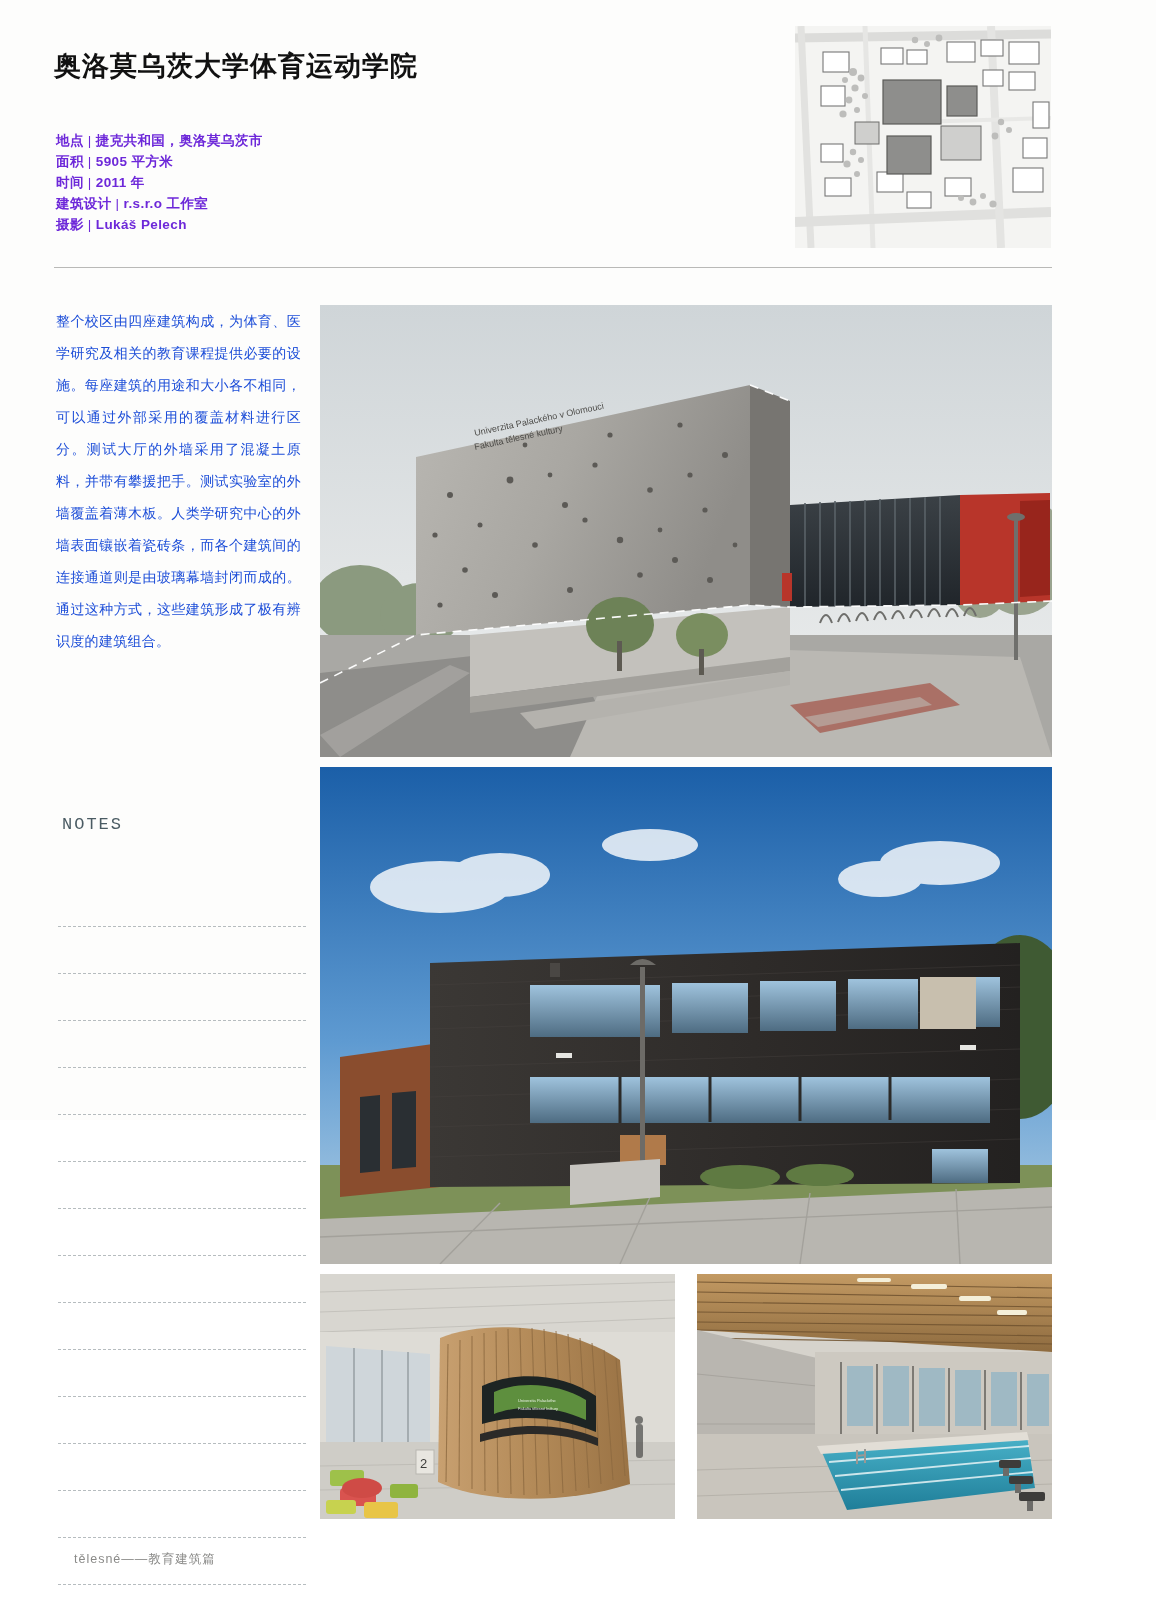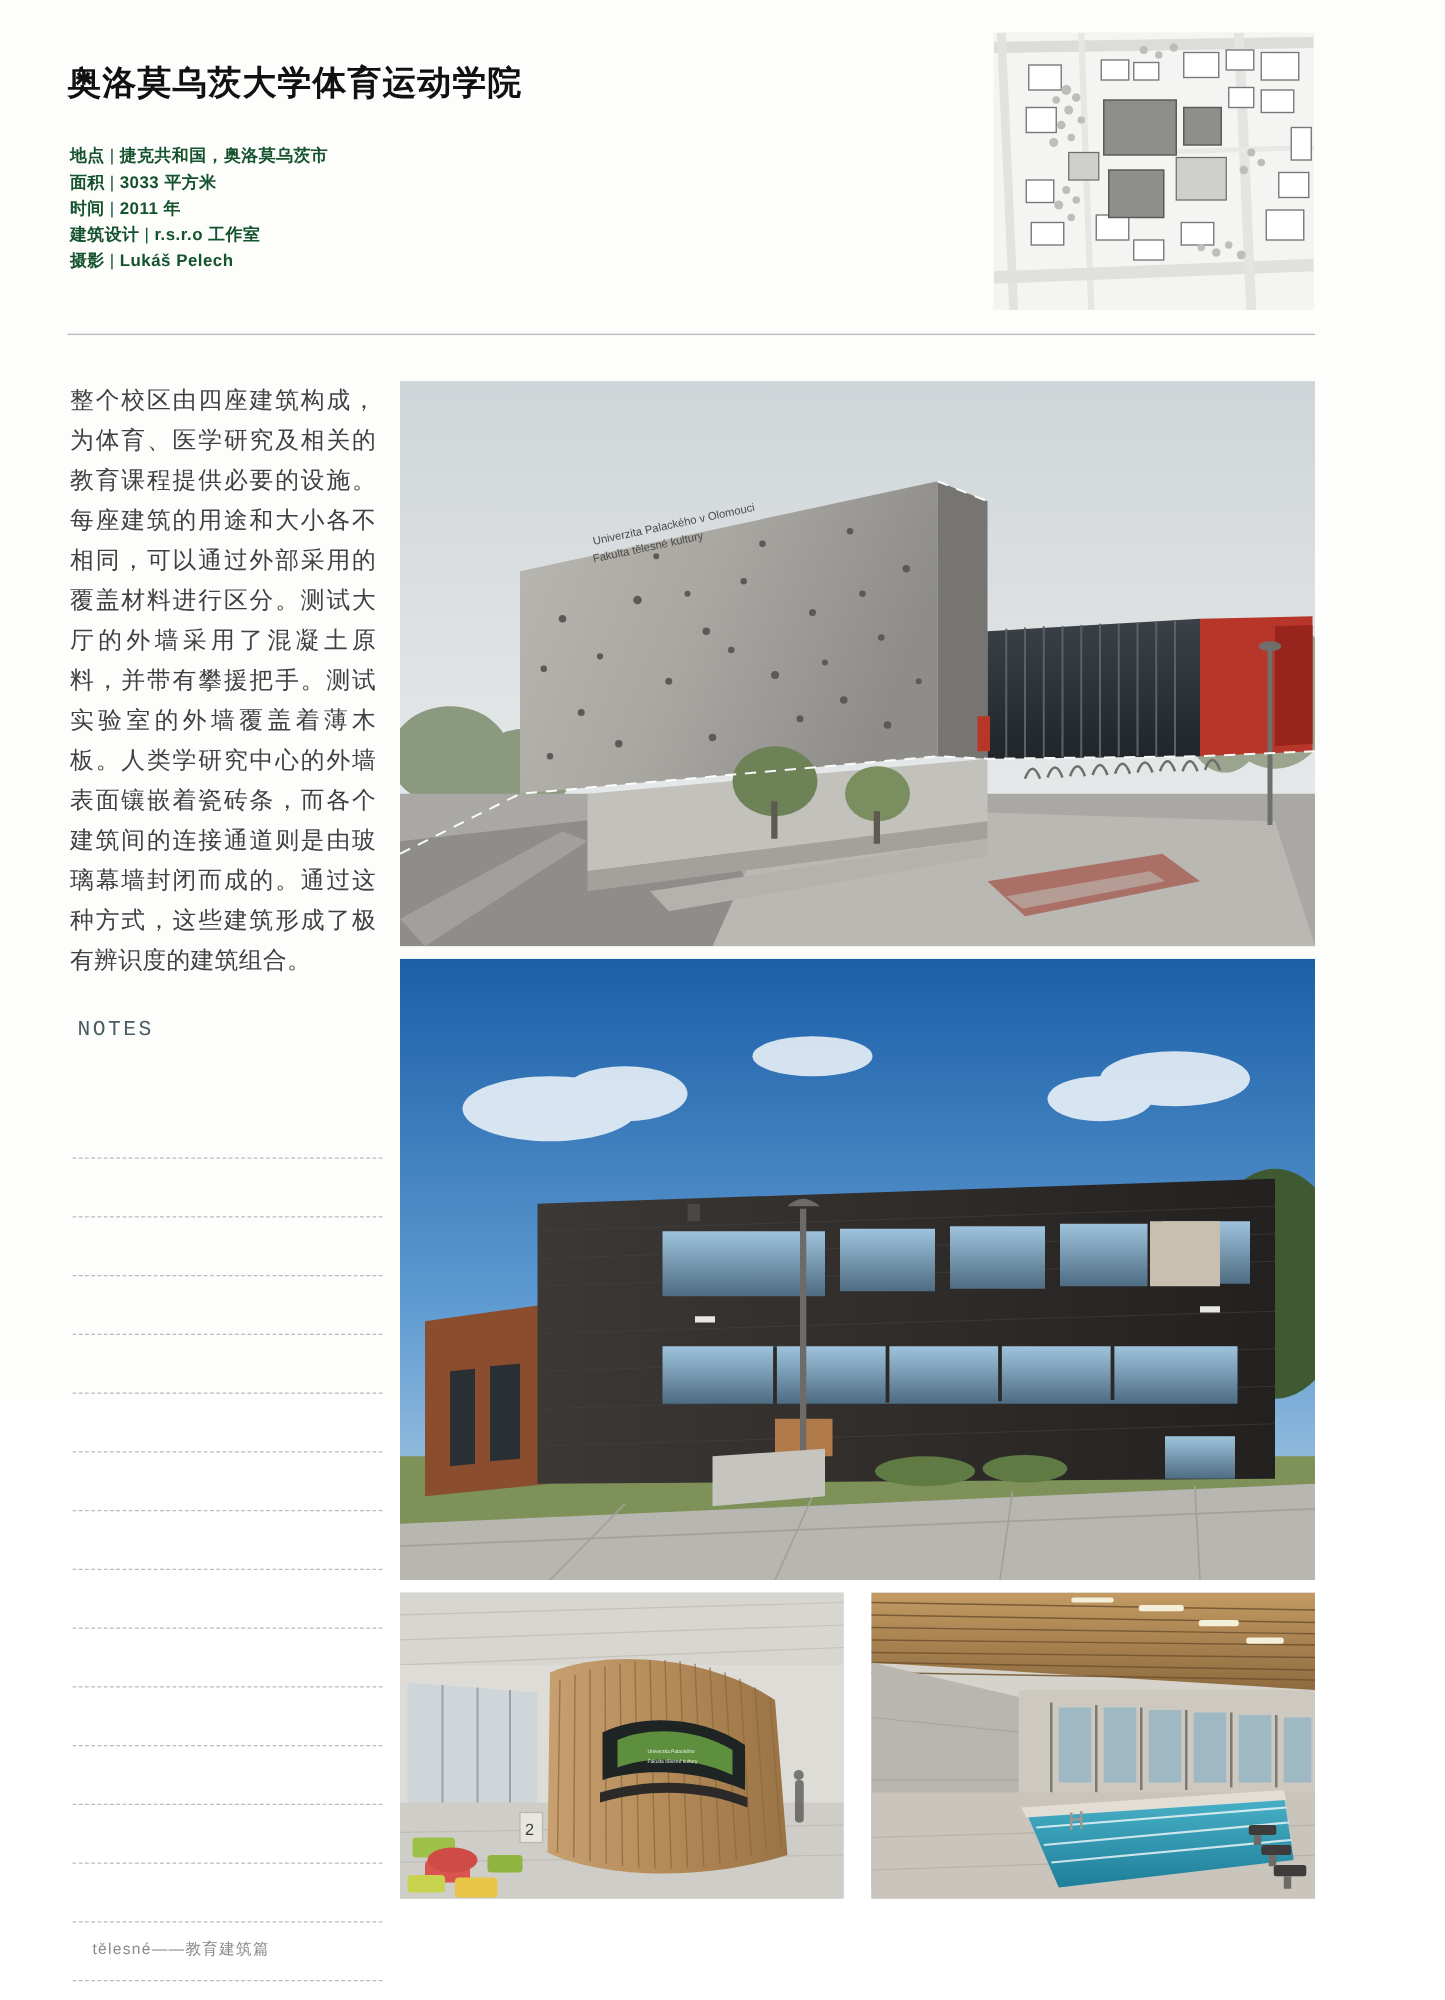--- a/index.html
+++ b/index.html
@@ -30,25 +30,25 @@
     top: 48px;
     font-size: 27px;
     font-weight: bold;
     letter-spacing: 1px;
     color: #111;
     font-family: "Liberation Sans", sans-serif;
   }
   .meta {
     position: absolute;
     left: 56px;
-    top: 114px;
+    top: 130px;
     font-size: 13.5px;
     line-height: 21px;
     font-weight: bold;
-    color: #14532d;
+    color: #6d28d9;
     letter-spacing: 0.4px;
   }
   .meta .row { white-space: nowrap; }
   .meta .sep { padding: 0 4px; font-weight: normal; }
 
   
   .siteplan {
     position: absolute;
     left: 795px;
     top: 26px;
@@ -67,23 +67,23 @@
     height: 1px;
     background: #b9b9b7;
   }
 
   
   .bodytext {
     position: absolute;
     left: 56px;
     top: 305px;
     width: 245px;
-    font-size: 19px;
+    font-size: 14px;
     line-height: 32px;
-    color: #404040;
+    color: #1d4ed8;
     text-align: justify;
     letter-spacing: 0.3px;
   }
 
   
   .notes-label {
     position: absolute;
     left: 62px;
     top: 815px;
     font-size: 17px;
@@ -129,21 +129,21 @@
 
 <div class="page">
 
   <div class="title">奥洛莫乌茨大学体育运动学院</div>
 
   <div class="meta">
     <div class="row">
       <span>地点</span><span class="sep">|</span><span>捷克共和国，奥洛莫乌茨市</span>
     </div>
     <div class="row">
-      <span>面积</span><span class="sep">|</span><span>3033 平方米</span>
+      <span>面积</span><span class="sep">|</span><span>5905 平方米</span>
     </div>
     <div class="row">
       <span>时间</span><span class="sep">|</span><span>2011 年</span>
     </div>
     <div class="row">
       <span>建筑设计</span><span class="sep">|</span><span>r.s.r.o 工作室</span>
     </div>
     <div class="row">
       <span>摄影</span><span class="sep">|</span><span>Lukáš Pelech</span>
     </div>

